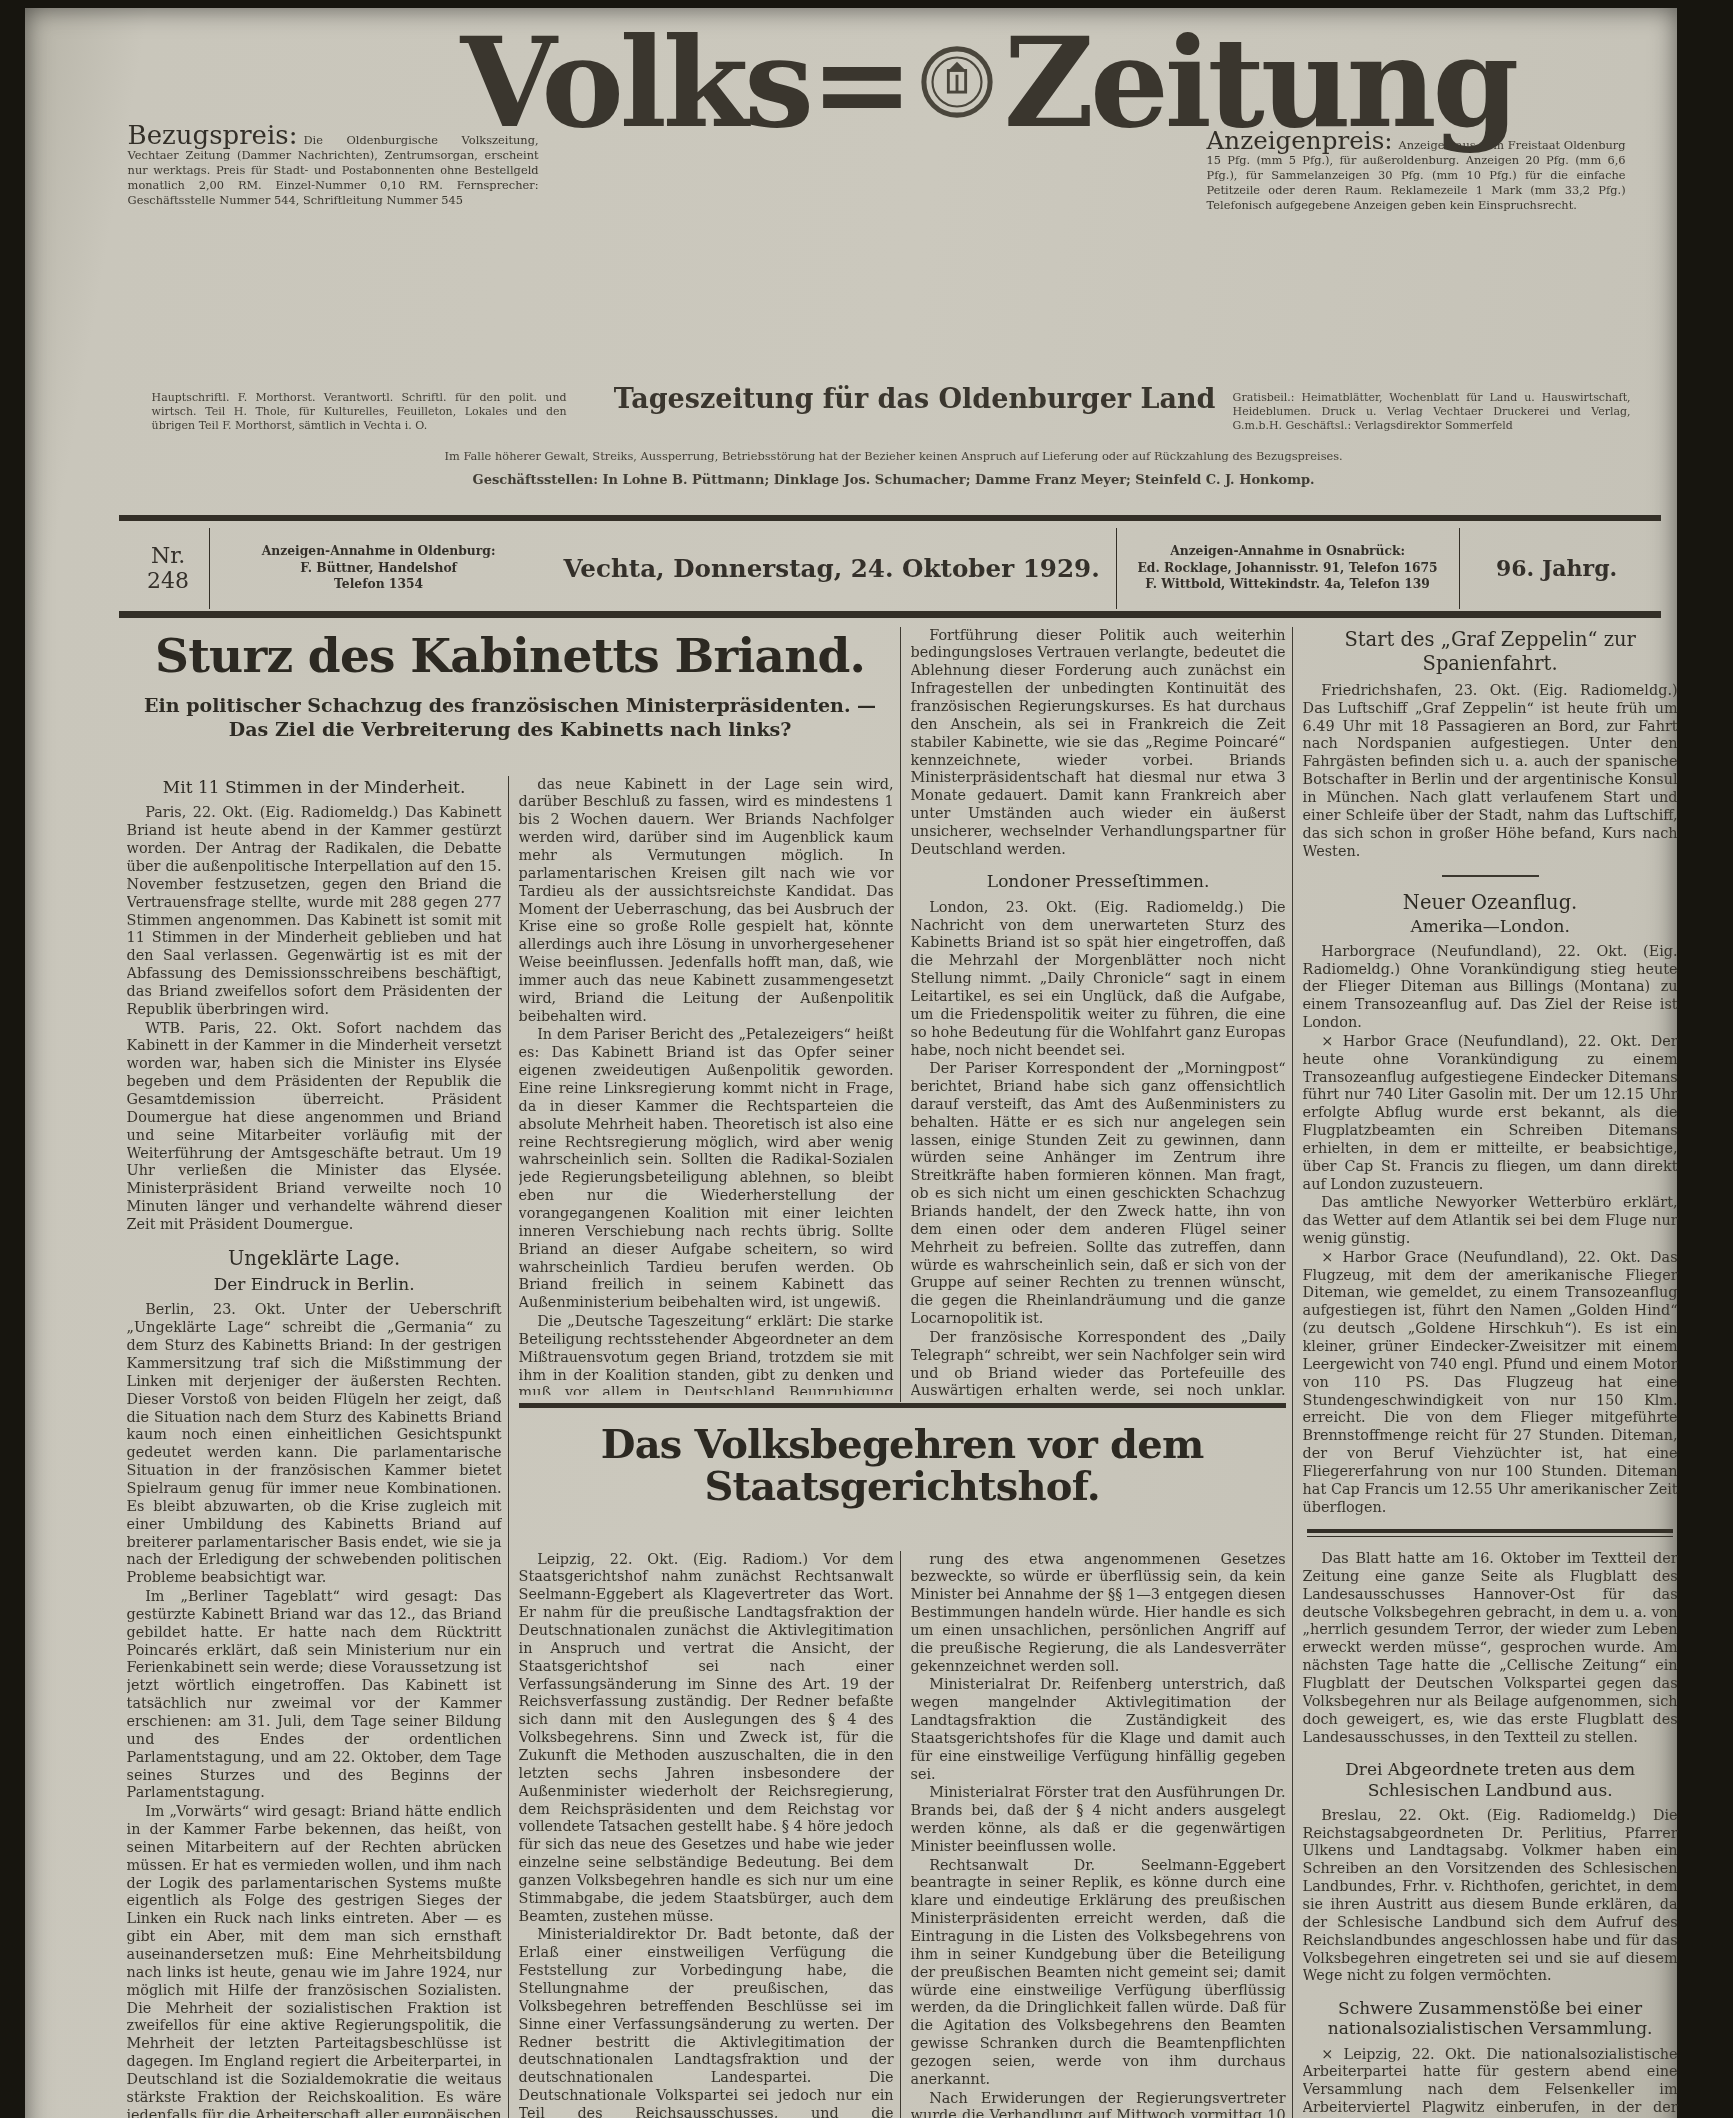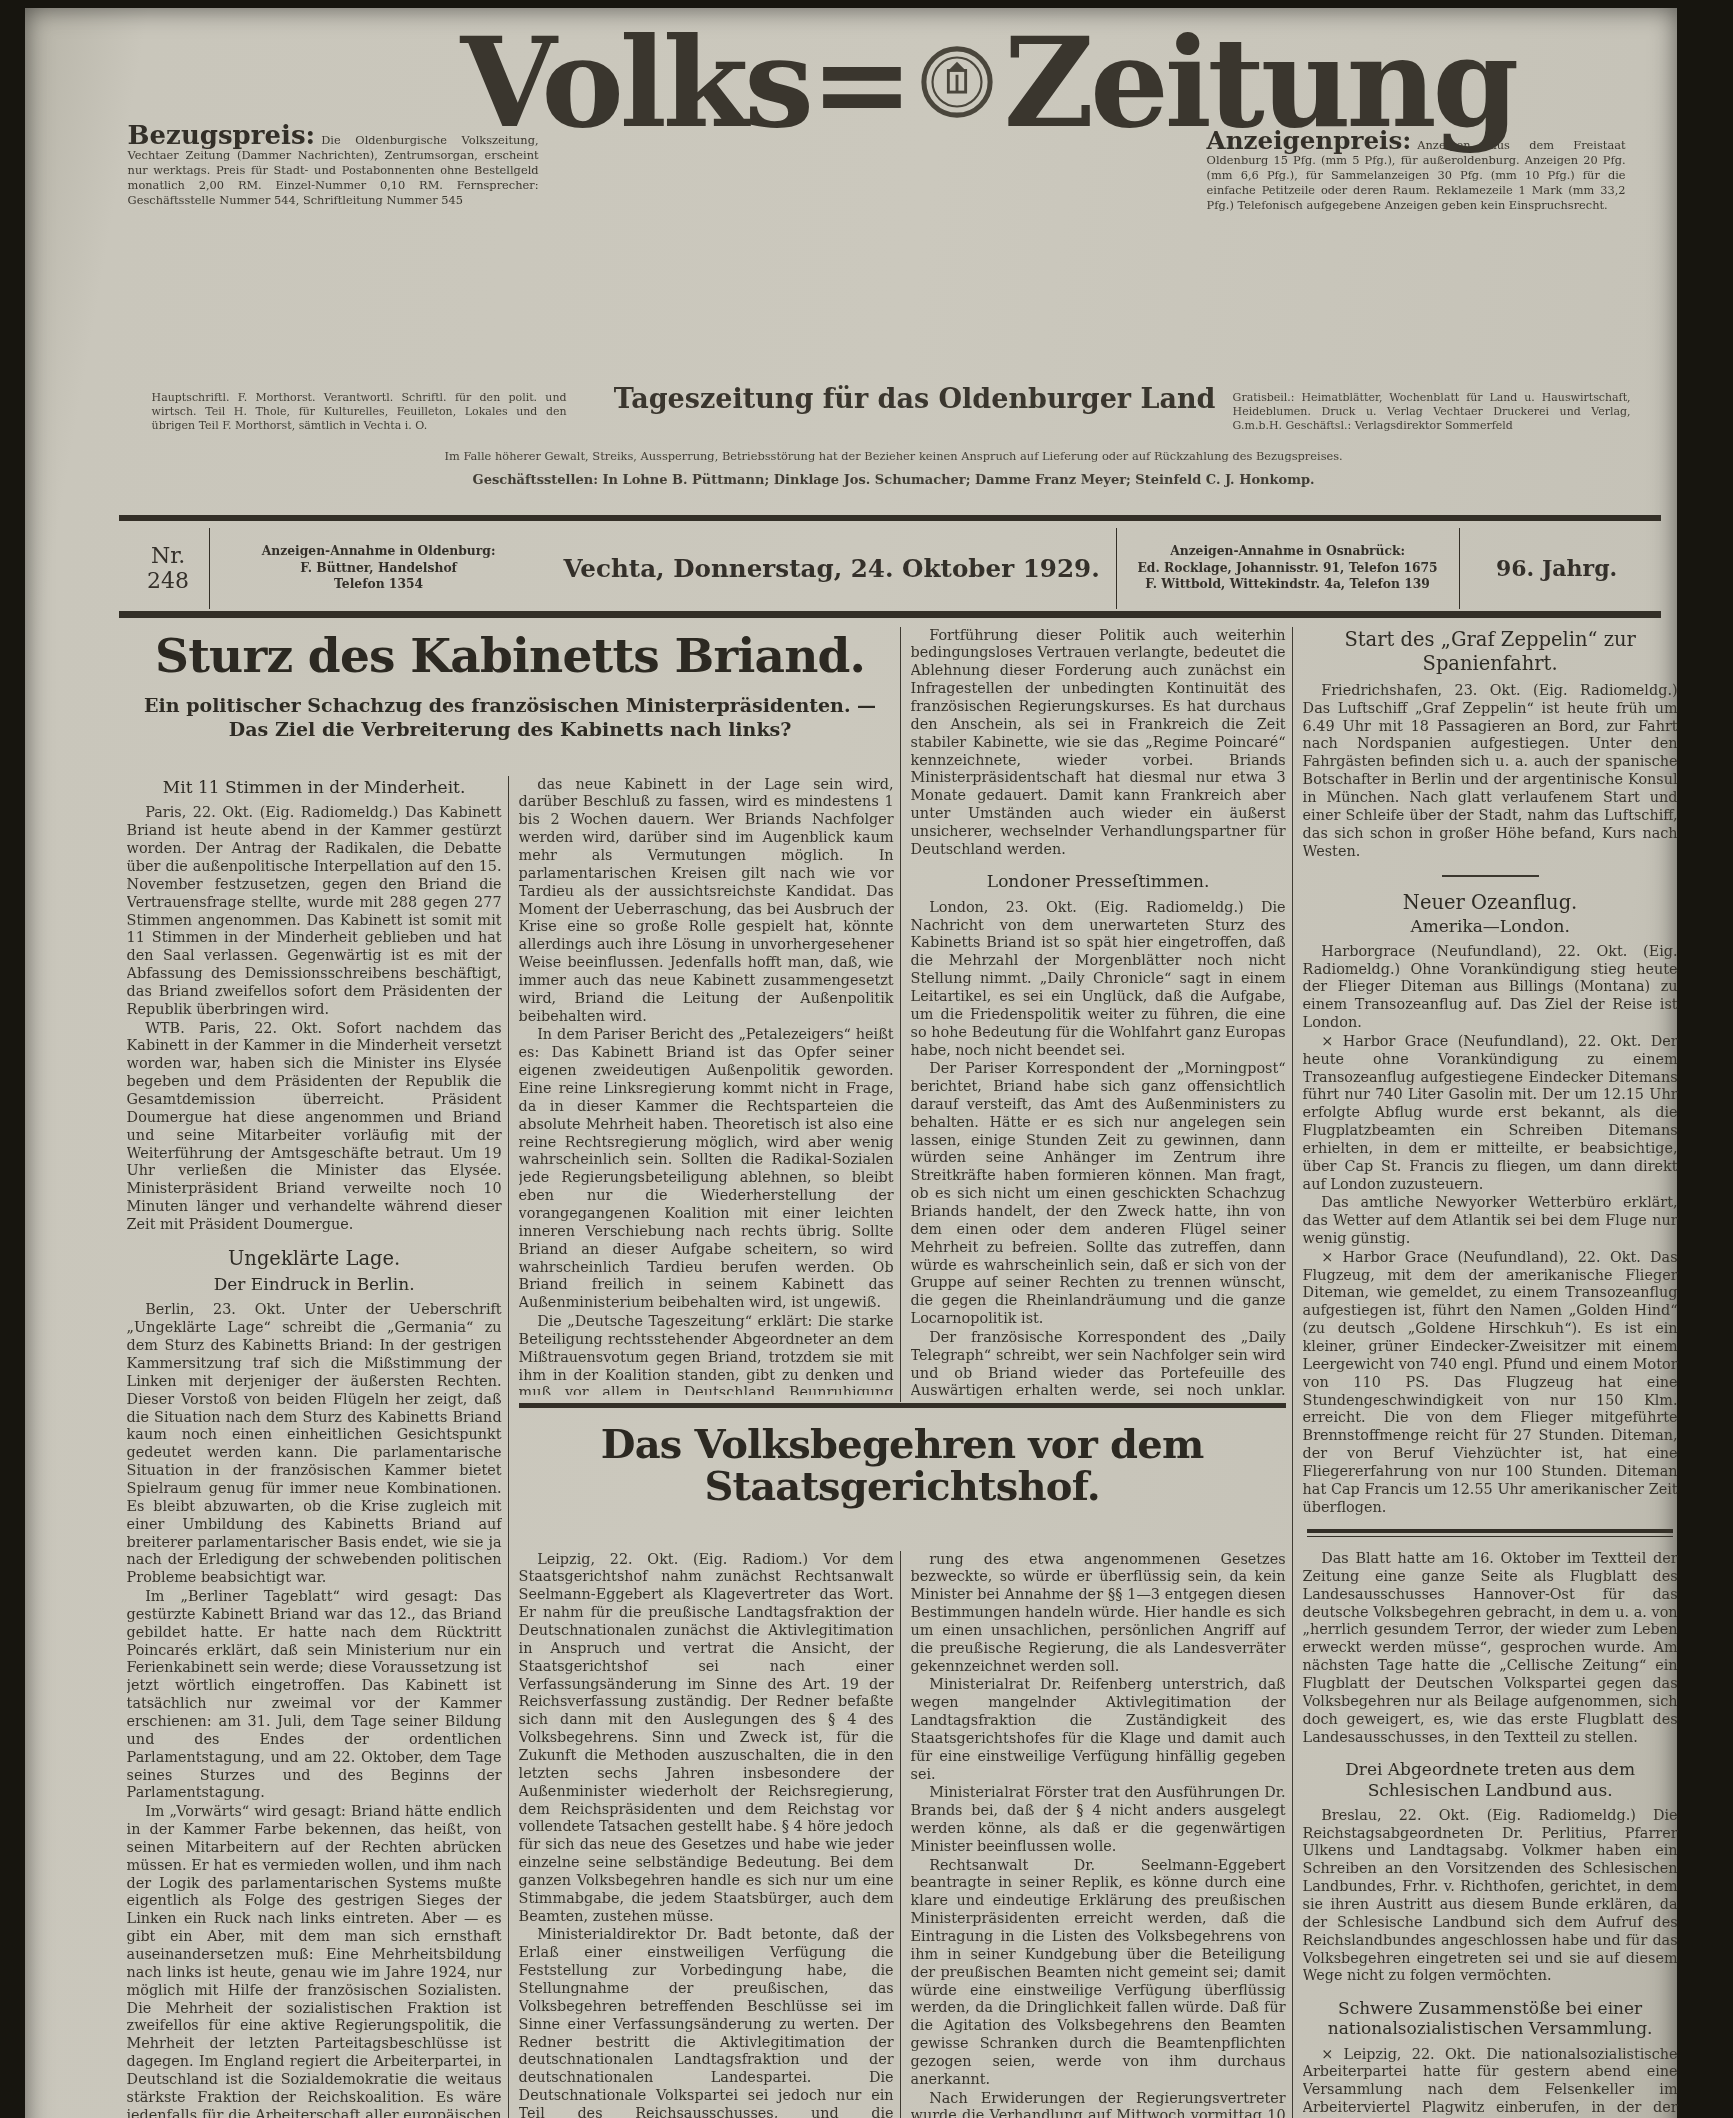--- a/index.html
+++ b/index.html
@@ -4,21 +4,21 @@
 <title>Oldenburgische Volks-Zeitung</title>
 <style>
   html,body{margin:0;padding:0;background:#17150f;}
   body{width:1734px;height:2468px;position:relative;overflow:hidden;
        font-family:"DejaVu Serif","Liberation Serif",serif;color:#34302a;}
   .paper{position:absolute;left:24.6px;top:7.6px;width:1652px;height:2402px;
          background:linear-gradient(100deg,#b6b3a7 0%,#c9c6bb 6%,#cbc8bd 45%,#c5c2b7 85%,#b3b0a4 100%);
          box-shadow:0 0 25.4px rgba(0,0,0,.55) inset;}
   
   .pricebox{position:absolute;font-size:11.4px;line-height:1.32;text-align:justify;color:#3b372f;}
-  .pricebox .lead-label{font-size:26px;font-weight:700;line-height:.9;padding-right:6px;color:#332f28;}
+  .pricebox .lead-label{font-size:26px;font-weight:400;line-height:.9;padding-right:6px;color:#332f28;}
   .masthead{position:absolute;left:436px;top:12.7px;width:907px;text-align:center;color:#3a362e;}
   .mh1{font-size:64px;font-weight:700;letter-spacing:-1.7px;line-height:1;}
   .mh2{display:flex;align-items:center;justify-content:flex-start;gap:11px;margin-top:4.2px;}
   .mh2 .big{font-size:124px;font-weight:700;letter-spacing:-4.2px;line-height:.95;}
   .crest{flex:0 0 auto;}
   .subtitle{position:absolute;left:475px;top:375px;width:830px;text-align:center;
             font-size:27px;font-weight:700;color:#3a362e;}
   .imprint{position:absolute;font-size:11px;line-height:1.3;text-align:justify;color:#413d34;}
   .centerline{position:absolute;left:102px;width:1534px;text-align:center;color:#413d34;}
   

